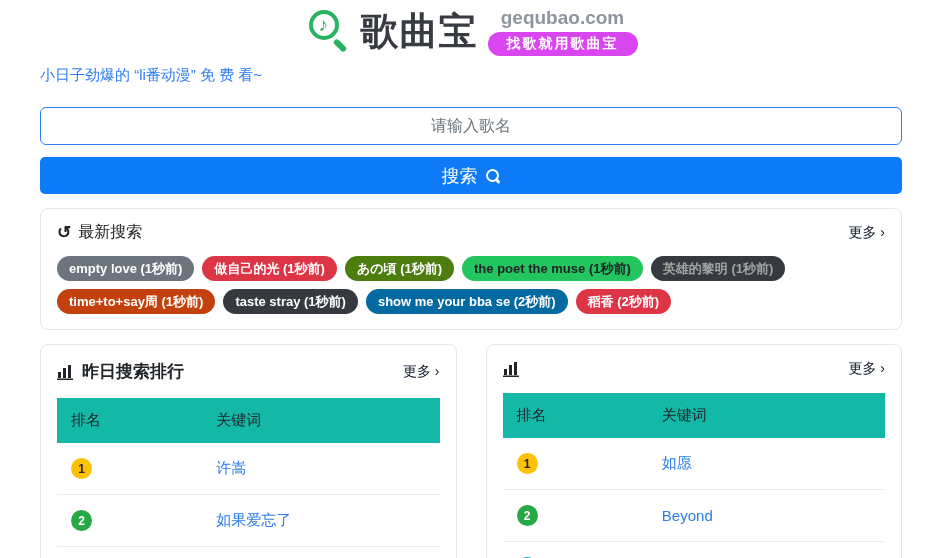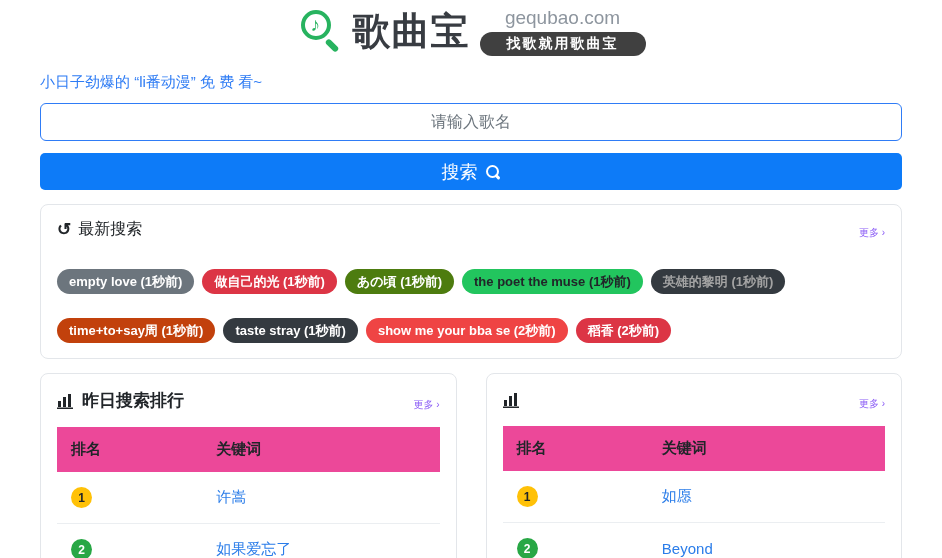--- a/index.html
+++ b/index.html
@@ -10,57 +10,57 @@
   
   .header { display:flex; justify-content:center; align-items:center; gap:10px; padding-top:8px; height:54px; }
   .logo-mark { position:relative; width:46px; height:46px; }
   .logo-circle { position:absolute; left:4px; top:2px; width:30px; height:30px; border:4px solid #27b35f;
     border-radius:50%; display:flex; align-items:center; justify-content:center; }
   .logo-note { color:#27b35f; font-size:19px; font-weight:bold; line-height:1; margin-top:-2px; }
   .logo-handle { position:absolute; left:32px; top:30px; width:6px; height:15px; background:#27b35f;
     border-radius:3px; transform:rotate(-45deg); }
   .brand-title { font-size:38px; font-weight:bold; color:#383c42; letter-spacing:1px; }
   .brand-side { display:flex; flex-direction:column; align-items:center; gap:3px; }
-  .brand-domain { color:#8d959e; font-weight:normal; font-size:19px; }
-  .brand-slogan { background:#404040; color:#fff; font-weight:bold; font-size:14px;
-    padding:3px 27px; border-radius:999px; letter-spacing:2px; white-space:nowrap; }
+  .brand-domain { color:#8d959e; font-weight:bold; font-size:19px; }
+  .brand-slogan { background:#d946ef; color:#fff; font-weight:bold; font-size:14px;
+    padding:3px 19px; border-radius:999px; letter-spacing:2px; white-space:nowrap; }
 
   
-  .promo { display:block; margin-top:19px; font-size:15px; color:#2d7bf4; text-decoration:none; }
+  .promo { display:block; margin-top:12px; font-size:15px; color:#2d7bf4; text-decoration:none; }
 
   
-  .search-input { margin-top:11px; width:100%; height:38px; border:1px solid #2f7cf6; border-radius:6px;
+  .search-input { margin-top:22px; width:100%; height:38px; border:1px solid #2f7cf6; border-radius:6px;
     text-align:center; font-size:16px; color:#333; outline:none; display:block; }
   .search-input::placeholder { color:#6c757d; }
   .search-btn { margin-top:12px; width:100%; height:37px; background:#0d7bf8; border:none; border-radius:5px;
     color:#fff; font-size:18px; display:flex; align-items:center; justify-content:center; gap:7px; cursor:pointer; }
   .mag { position:relative; width:16px; height:16px; display:inline-block; }
   .mag::before { content:""; position:absolute; left:1px; top:1px; width:9px; height:9px;
     border:2.5px solid #fff; border-radius:50%; }
   .mag::after { content:""; position:absolute; left:11px; top:10px; width:2.5px; height:6px;
     background:#fff; border-radius:2px; transform:rotate(-45deg); }
 
   
   .card { border:1px solid #e3e6ea; border-radius:8px; background:#fff; }
   .latest-card { margin-top:14px; padding:13px 16px 15px; }
   .card-head { display:flex; justify-content:space-between; align-items:center; }
   .card-title { display:flex; align-items:center; gap:7px; font-size:16px; color:#212529; }
   .history-ic { font-size:17px; font-weight:bold; color:#212529; line-height:1; }
-  .more-link { font-size:10px; color:#8b5cf6; text-decoration:none;margin-top:8px; }
+  .more-link { font-size:14px; color:#0f172a; text-decoration:none; }
   .tags { display:flex; flex-wrap:wrap; gap:8px 8px; margin-top:13px; }
   .tag { border-radius:999px; padding:6px 12px; font-size:13px; font-weight:bold; line-height:1;
-    text-decoration:none; white-space:nowrap;margin-top:16px; }
+    text-decoration:none; white-space:nowrap; }
 
   
   .rank-row { display:flex; gap:29px; margin-top:14px; }
   .rank-card { flex:1; padding:15px 16px; }
   .rank-title { display:flex; align-items:center; gap:8px; font-size:17px; font-weight:600; color:#212529; }
   .chart-ic { display:inline-flex; }
   table { width:100%; border-collapse:collapse; margin-top:15px; font-size:15px; }
-  thead th { background:#ec4899; text-align:left; font-weight:bold; color:#212529; padding:13px 14px; }
+  thead th { background:#14b8a6; text-align:left; font-weight:normal; color:#212529; padding:13px 14px; }
   thead th:first-child { width:38%; border-radius:0; }
   tbody td { padding:15px 14px; border-bottom:1px solid #ebeef1; }
   tbody tr:last-child td { border-bottom:none; }
   .rk-badge { width:21px; height:21px; border-radius:50%; display:inline-flex; align-items:center;
     justify-content:center; font-size:12px; font-weight:bold; }
   .kw-link { color:#2b7de9; text-decoration:none; font-size:15px; }
 </style>
 </head>
 <body>
 
@@ -97,21 +97,21 @@
       <a class="more-link" href="#">更多 ›</a>
     </div>
     <div class="tags">
       <a href="#" class="tag" style="background: rgb(108, 117, 125); color: rgb(255, 255, 255);">empty love (1秒前)</a>
       <a href="#" class="tag" style="background: rgb(220, 53, 69); color: rgb(255, 255, 255);">做自己的光 (1秒前)</a>
       <a href="#" class="tag" style="background: #4d7c0f; color: rgb(255, 255, 255);">あの頃 (1秒前)</a>
       <a href="#" class="tag" style="background: #22c55e; color: rgb(33, 37, 41);">the poet the muse (1秒前)</a>
       <a href="#" class="tag" style="background: rgb(52, 58, 64); color: #a3a3a3;">英雄的黎明 (1秒前)</a>
       <a href="#" class="tag" style="background: #c2410c; color: rgb(255, 255, 255);">time+to+say周 (1秒前)</a>
       <a href="#" class="tag" style="background: rgb(52, 58, 64); color: rgb(255, 255, 255);">taste stray (1秒前)</a>
-      <a href="#" class="tag" style="background: #ef4444; color: rgb(255, 255, 255);">show me your bba se (2秒前)</a>
+      <a href="#" class="tag" style="background: #0369a1; color: rgb(255, 255, 255);">show me your bba se (2秒前)</a>
       <a href="#" class="tag" style="background: rgb(220, 53, 69); color: rgb(255, 255, 255);">稻香 (2秒前)</a>
     </div>
   </div>
 
   <div class="rank-row">
 
     <div class="card rank-card">
       <div class="card-head">
         <span class="rank-title">
           <span class="chart-ic">

